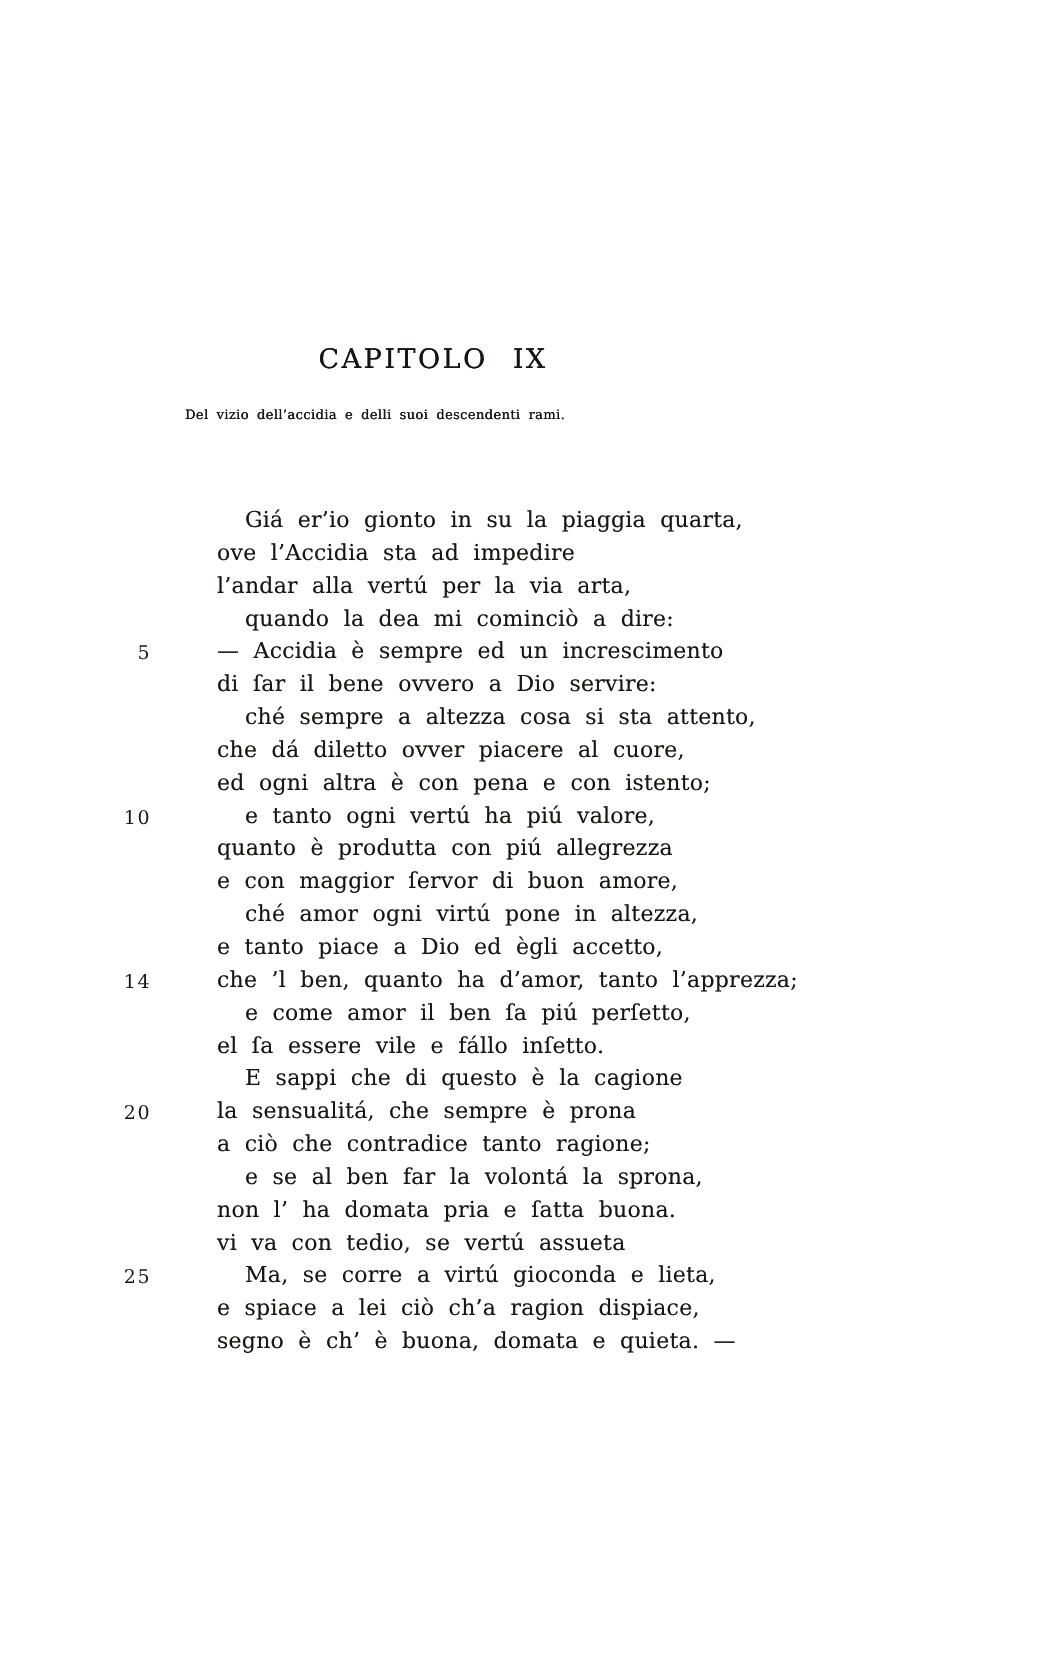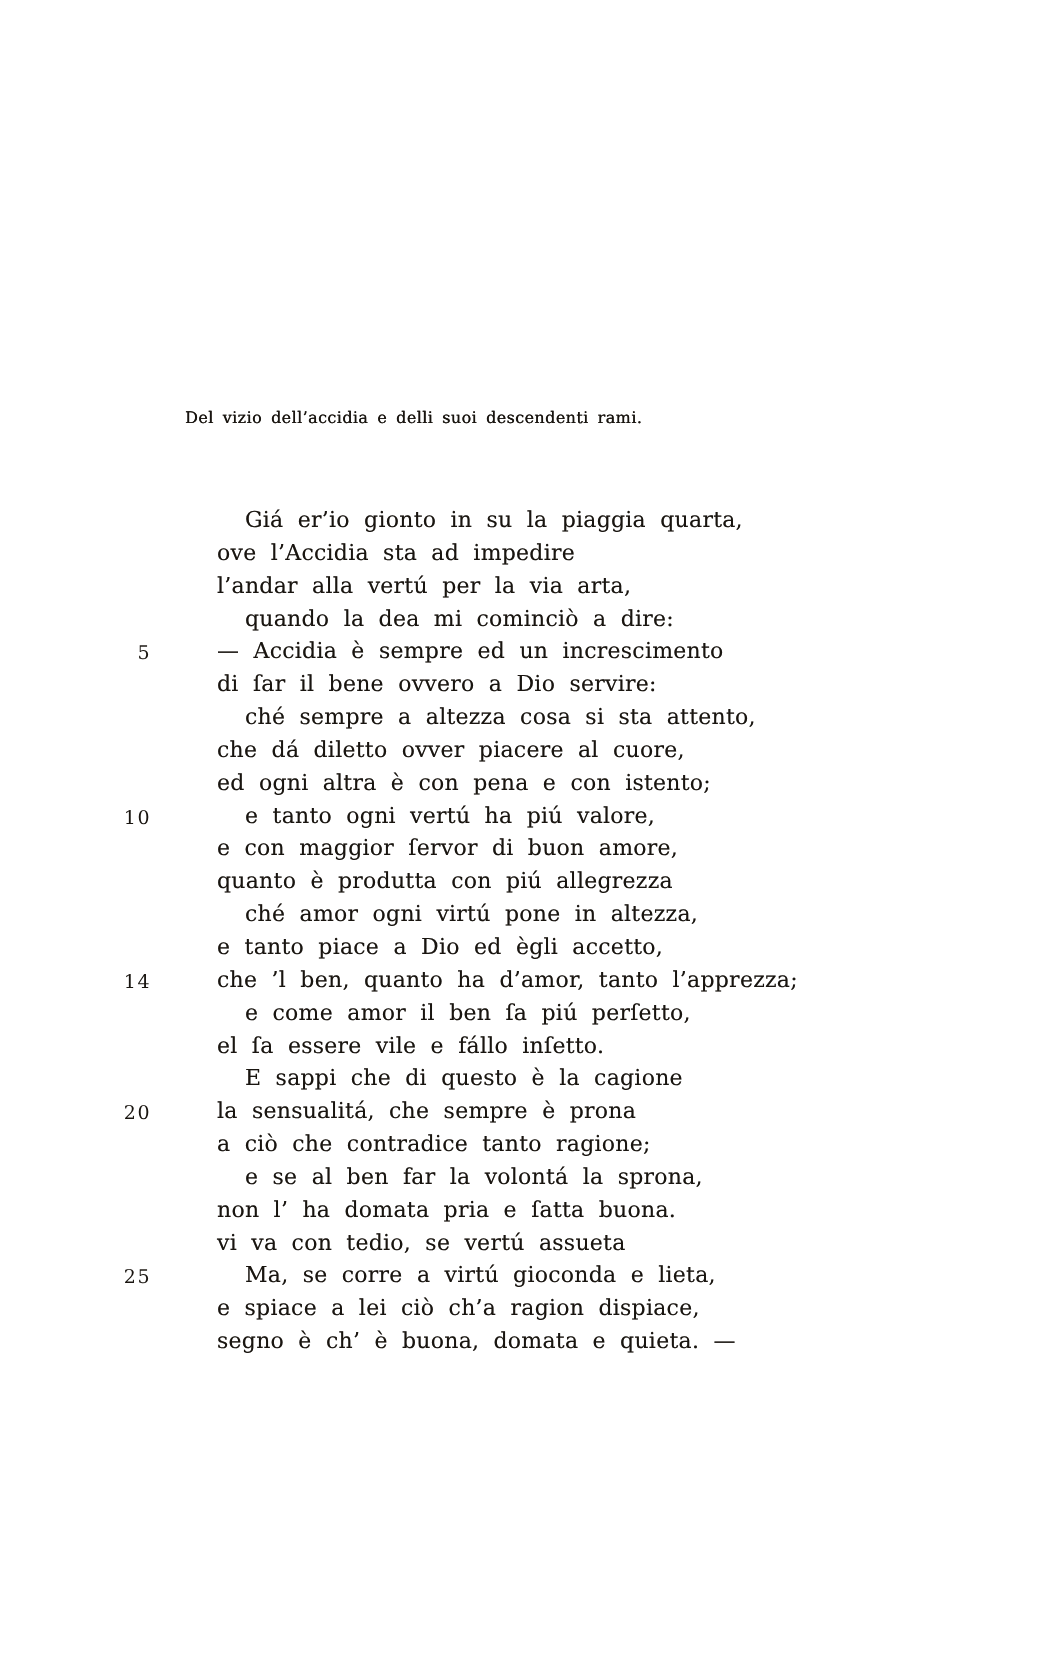--- a/index.html
+++ b/index.html
@@ -29,21 +29,21 @@
     letter-spacing: 2.5px;
     word-spacing: 14px;
     white-space: nowrap;
     text-shadow: 0.2px 0 currentColor;
   }
 
   .chapter-subtitle {
     position: absolute;
     top: 408px;
     left: 185px;
-    font-size: 16px;
+    font-size: 13px;
     letter-spacing: 0.4px;
     word-spacing: 3.5px;
     white-space: nowrap;
     text-shadow: 0.3px 0 currentColor; 
   }
 
   .poem {
     position: absolute;
     top: 505px;
     left: 97px;
@@ -75,20 +75,21 @@
   }
   .pline.indent .text {
     margin-left: 128px;      
   }
 </style>
 </head>
 <body>
 
 <div class="page">
 
+  <div class="chapter-title">CAPITOLO IX</div>
 
   <div class="chapter-subtitle">Del vizio dell’accidia e delli suoi descendenti rami.</div>
 
   <div class="poem">
       <div class="pline indent">
         <span class="num"></span>
         <span class="text">Giá er’io gionto in su la piaggia quarta,</span>
       </div>
       <div class="pline">
         <span class="num"></span>
@@ -121,25 +122,25 @@
       <div class="pline">
         <span class="num"></span>
         <span class="text">ed ogni altra è con pena e con istento;</span>
       </div>
       <div class="pline indent">
         <span class="num">10</span>
         <span class="text">e tanto ogni vertú ha piú valore,</span>
       </div>
       <div class="pline">
         <span class="num"></span>
-        <span class="text">e con maggior ſervor di buon amore,</span>
+        <span class="text">quanto è produtta con piú allegrezza</span>
       </div>
       <div class="pline">
         <span class="num"></span>
-        <span class="text">quanto è produtta con piú allegrezza</span>
+        <span class="text">e con maggior ſervor di buon amore,</span>
       </div>
       <div class="pline indent">
         <span class="num"></span>
         <span class="text">ché amor ogni virtú pone in altezza,</span>
       </div>
       <div class="pline">
         <span class="num"></span>
         <span class="text">e tanto piace a Dio ed ègli accetto,</span>
       </div>
       <div class="pline">

